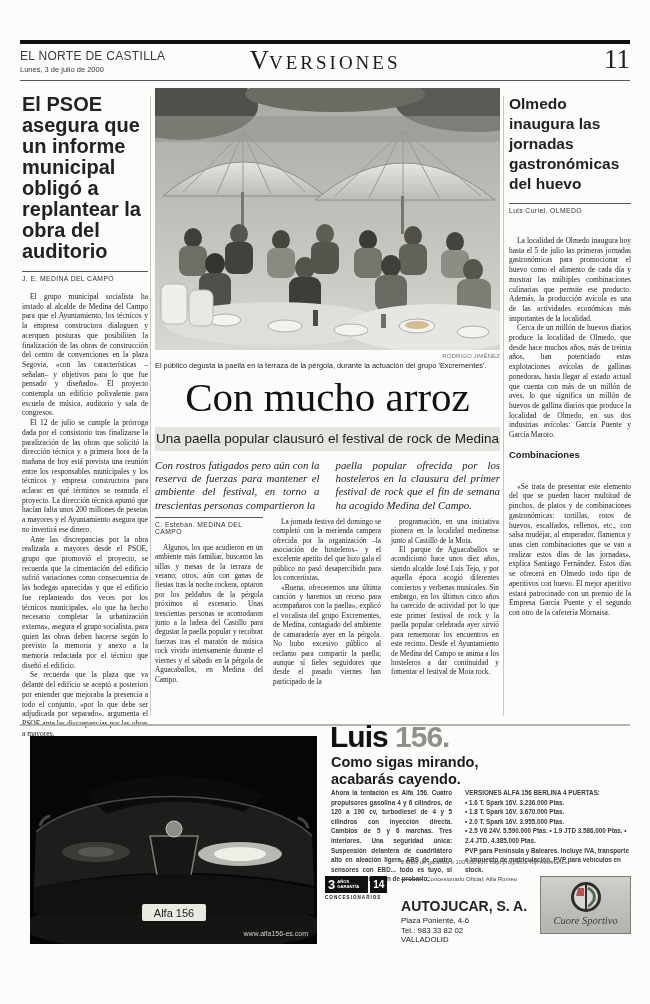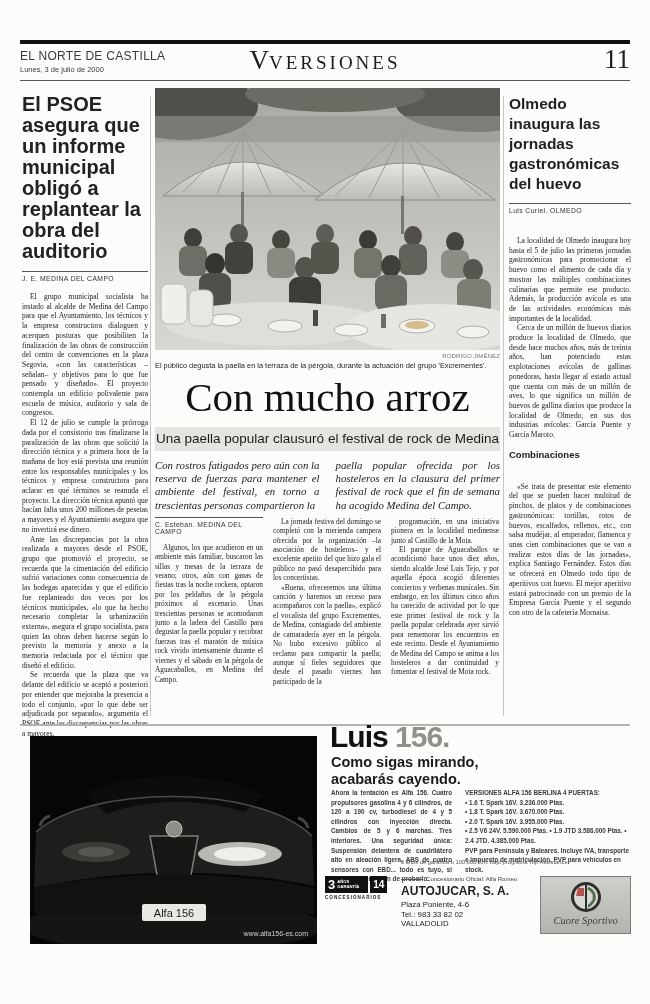--- a/index.html
+++ b/index.html
@@ -77,21 +77,21 @@
   .badges{width:66px;font-family:"Liberation Sans",sans-serif;}
   .badge-line{display:flex;gap:2px;}
   .badge-black{background:#111;color:#fff;display:flex;align-items:center;padding:2px 3px;}
   .badge-black .num{font-size:13px;font-weight:bold;line-height:13px;}
   .badge-black .lbl{font-size:4.2px;line-height:4.8px;width:28px;margin-left:2px;font-weight:bold;}
   .badge-ten{background:#111;color:#fff;font-size:10px;font-weight:bold;padding:3px 3px;line-height:11px;}
   .badge-dealers{font-size:4.6px;letter-spacing:1px;color:#222;margin-top:2px;font-weight:bold;}
   .dealer-info{width:130px;font-family:"Liberation Sans",sans-serif;color:#222;}
   .dealer-label{font-size:6px;color:#444;display:flex;align-items:center;gap:3px;}
   .dealer-label .dash{display:inline-block;width:22px;height:1px;background:#555;}
-  .dealer-name{font-size:12px;font-weight:bold;margin-top:2px;}
+  .dealer-name{font-size:14px;font-weight:bold;margin-top:16px;}
   .dealer-addr{font-size:7.8px;line-height:9.6px;margin-top:2px;}
   .alfa-logo-box{width:92px;height:58px;background:linear-gradient(#cfcfcb,#b2b2ae);border:1px solid #7c7c78;
     display:flex;flex-direction:column;align-items:center;justify-content:flex-start;padding-top:3px;box-sizing:border-box;}
   .logo-script{font-family:"Liberation Serif",serif;font-style:italic;font-size:10.5px;color:#3c3c3a;margin-top:1px;text-align:center;}
 </style>
 </head>
 <body>
 
 <div class="abs top-bar"></div>
 <div class="abs masthead">

